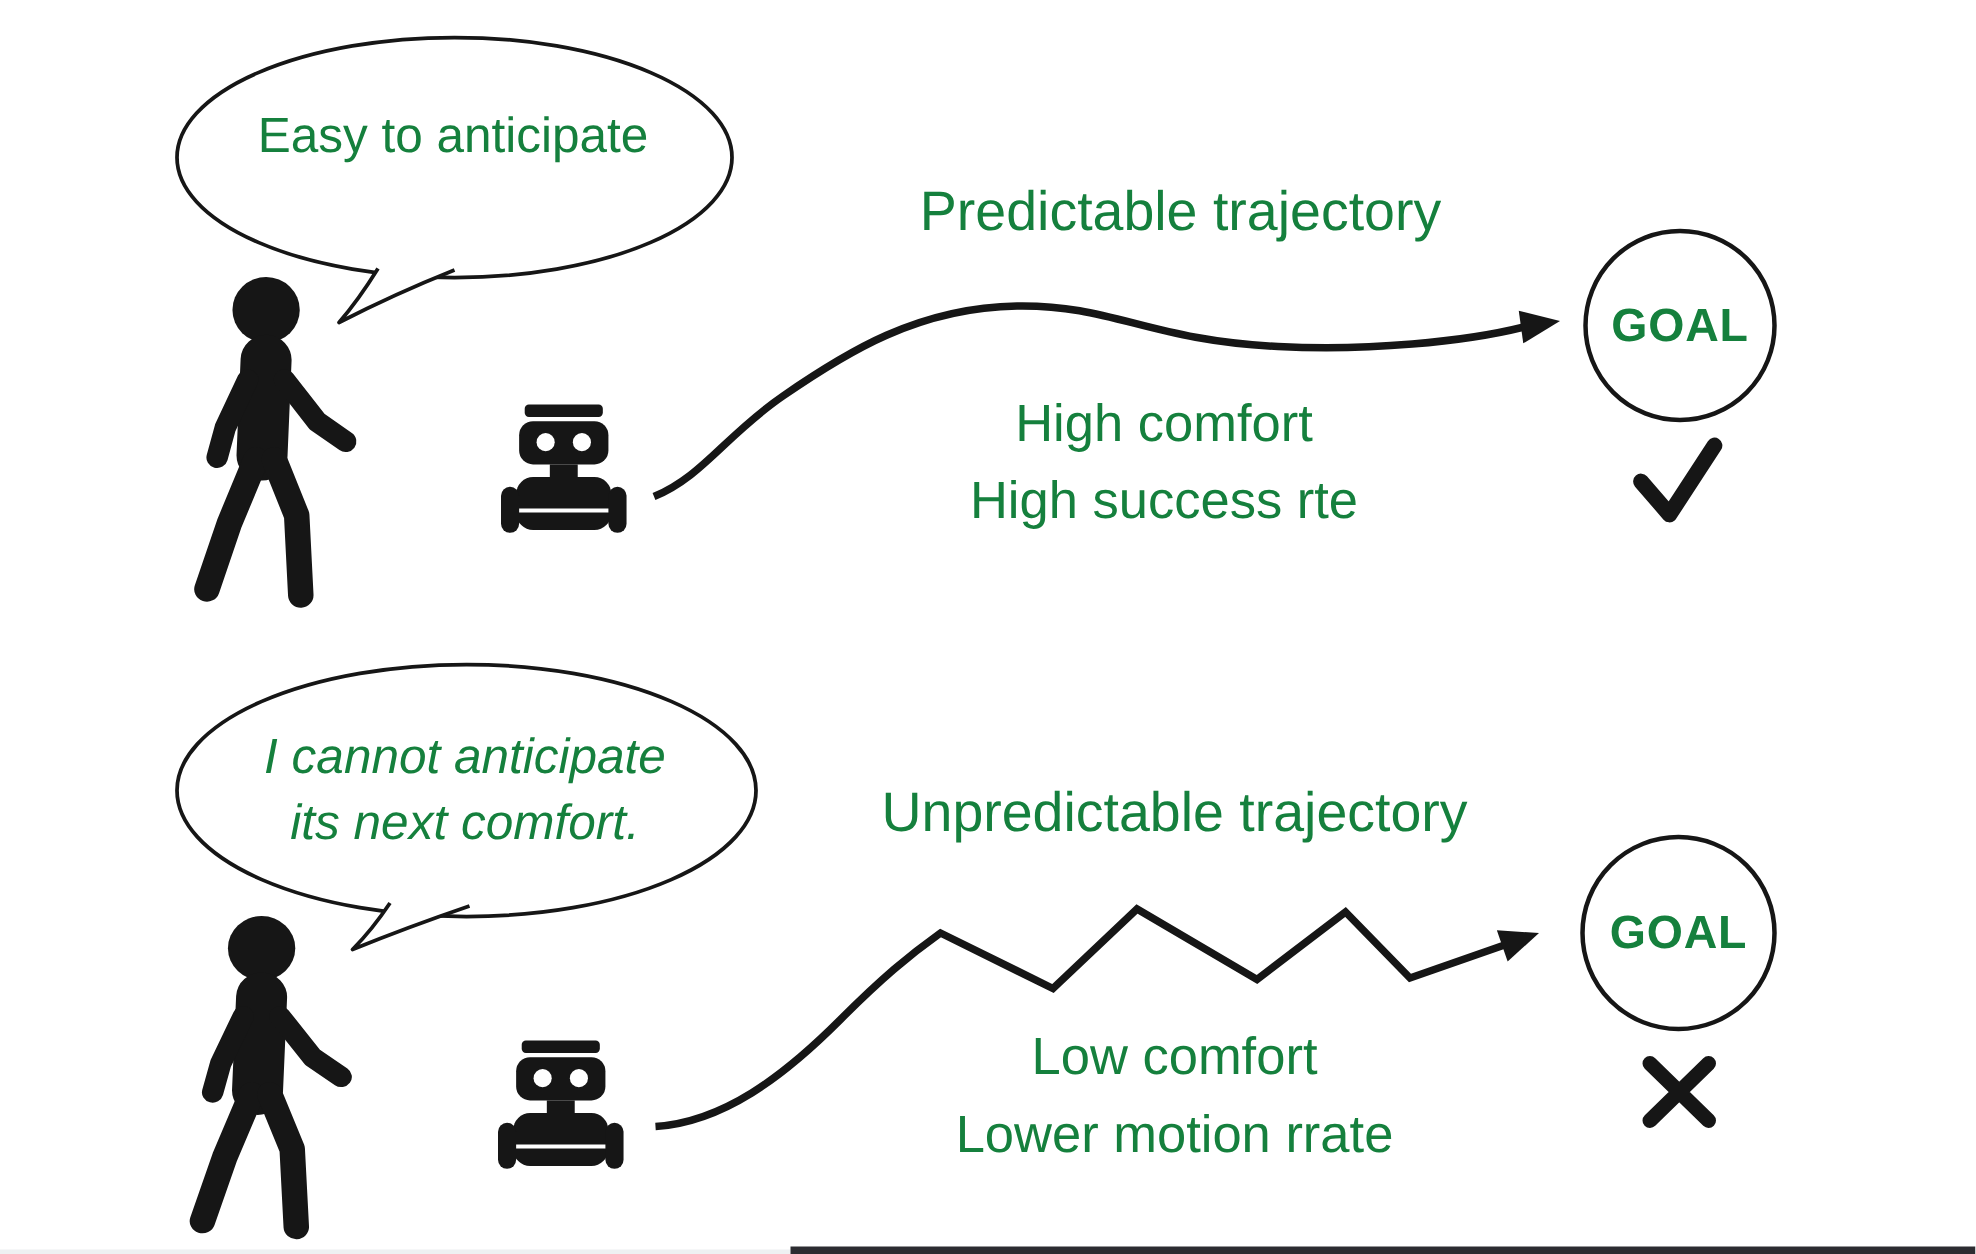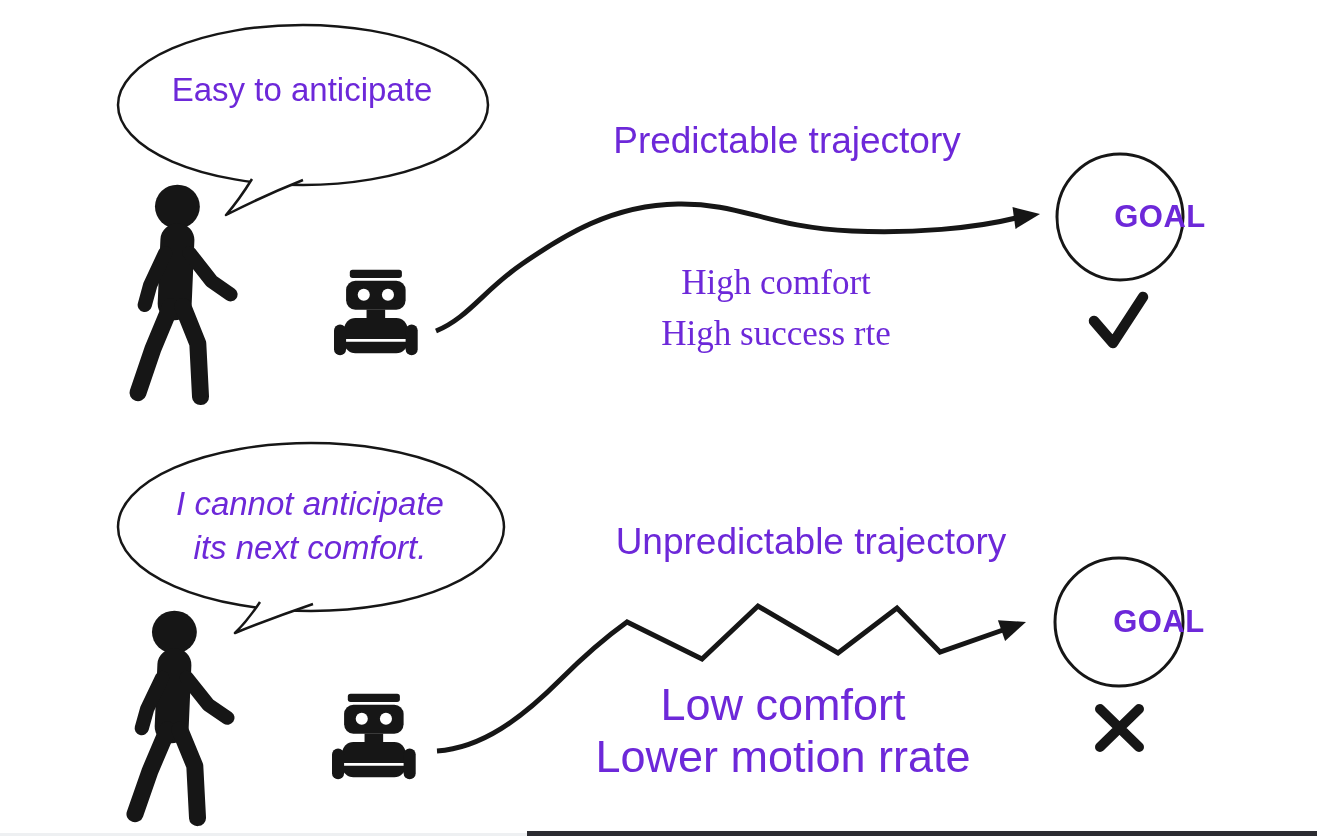--- a/index.html
+++ b/index.html
@@ -20,30 +20,30 @@
   }
   svg.art {
     position: absolute;
     left: 0; top: 0;
   }
   .ink-fill   { fill: #161616; stroke: none; }
   .ink-line   { fill: none; stroke: #161616; }
   .white-fill { fill: #ffffff; }
   .txt {
     position: absolute;
-    color: #6d28d9;
+    color: #15803d;
     text-align: center;
     white-space: nowrap;
   }
   .bubble-text { font-size: 33px; line-height: 42px; }
   .bubble-text-2 { font-size: 33px; line-height: 44px; font-style: italic; }
   .panel-title { font-size: 37px; font-weight: normal; line-height: 44px; }
   .note-text   { font-size: 35px; line-height: 51px; }
-  .note-text-2 { font-size: 45px; line-height: 52px; }
-  .goal-label  { font-size: 31px; font-weight: bold; line-height: 36px; letter-spacing: 0.5px; padding-left: 40px; }
+  .note-text-2 { font-size: 35px; line-height: 52px; }
+  .goal-label  { font-size: 31px; font-weight: bold; line-height: 36px; letter-spacing: 0.5px; }
   .strip { position: absolute; }
   .strip-light { left: 0; bottom: 0; width: 527px; height: 3px; background: #eef0f2; }
   .strip-dark  { left: 527px; bottom: 0; width: 790px; height: 5px; background: #2c2c31; }
 </style>
 </head>
 <body>
 
 <div id="figure">
 
   <svg class="art" width="1317" height="836" viewBox="0 0 1317 836">
@@ -121,33 +121,33 @@
       <path d="M1100,709 L1139,747 M1139,709 L1100,747" class="ink-line" stroke-width="10" stroke-linecap="round"></path>
     </g>
   </svg>
 
   <div class="txt bubble-text" style="left:117px; top:69px; width:370px;">
     <div>Easy to anticipate</div>
   </div>
 
   <div class="txt panel-title" style="left:520px; top:119px; width:534px;">Predictable trajectory</div>
 
-  <div class="txt note-text" style="left:576px; top:257px; width:400px;font-family:Liberation Serif, serif;">
+  <div class="txt note-text" style="left:576px; top:257px; width:400px;">
     <div>High comfort</div>
     <div>High success rte</div>
   </div>
 
   <div class="txt goal-label" style="left:1058px; top:199px; width:124px;">GOAL</div>
 
   <div class="txt bubble-text-2" style="left:125px; top:482px; width:370px;">
     <div>I cannot anticipate</div>
     <div>its next comfort.</div>
   </div>
 
-  <div class="txt panel-title" style="left:544px; top:520px; width:534px;">Unpredictable trajectory</div>
+  <div class="txt panel-title" style="left:516px; top:520px; width:534px;">Unpredictable trajectory</div>
 
   <div class="txt note-text-2" style="left:583px; top:679px; width:400px;">
     <div>Low comfort</div>
     <div>Lower motion rrate</div>
   </div>
 
   <div class="txt goal-label" style="left:1057px; top:604px; width:124px;">GOAL</div>
 
   <div class="strip strip-light"></div>
   <div class="strip strip-dark"></div>

